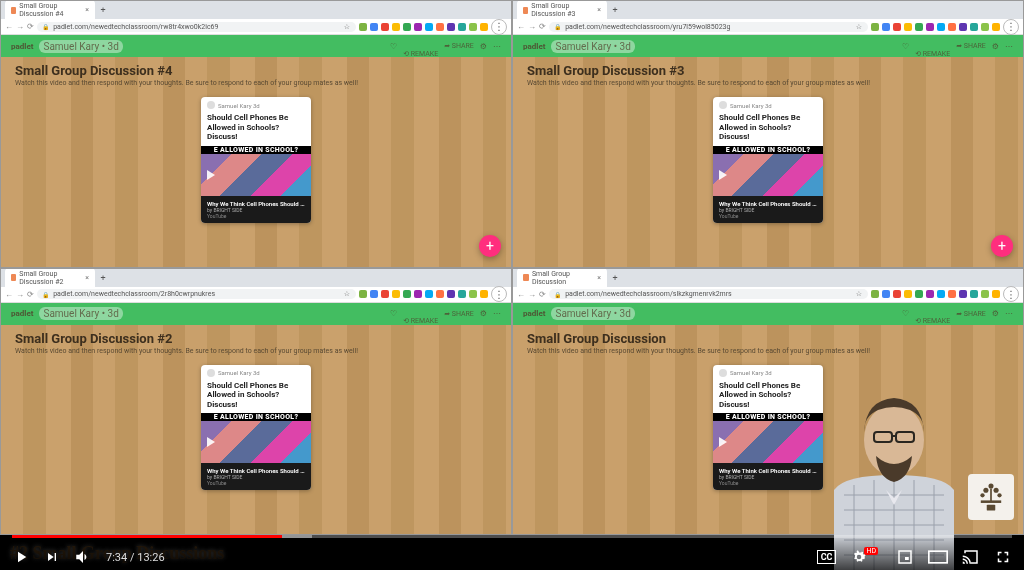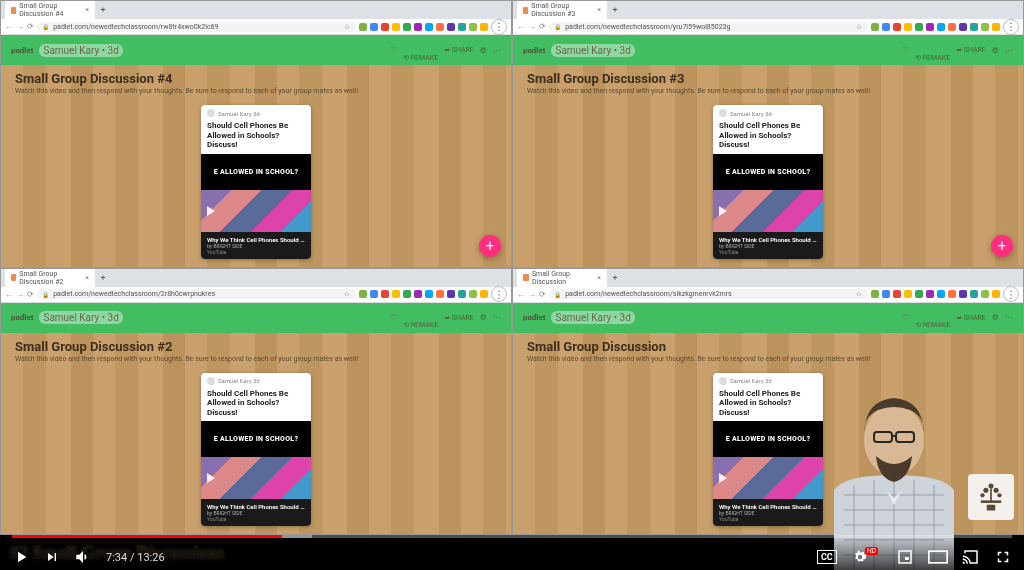--- a/index.html
+++ b/index.html
@@ -14,38 +14,38 @@
   .tab .x { font-size: 7px; color: #777; }
   .newtab { width: 12px; height: 12px; border-radius: 50%; display: flex; align-items: center; justify-content: center; font-size: 9px; color: #555; }
 
   .url-bar-row { height: 16px; background: #fff; display: flex; align-items: center; padding: 0 4px; gap: 3px; border-bottom: 1px solid #ddd; }
   .nav-ico { font-size: 8px; color: #888; }
   .url-pill { flex: 1; background: #f1f3f4; border-radius: 8px; padding: 1px 6px; font-size: 7px; color: #555; display: flex; align-items: center; gap: 3px; }
   .url-pill .lock { font-size: 6px; }
   .ext-icons { display: flex; gap: 3px; }
   .ext-icons span { width: 8px; height: 8px; border-radius: 2px; display: block; }
 
-  .padlet-hdr { height: 30px; display: flex; align-items: center; padding: 0 10px; gap: 6px; background: rgba(255,255,255,0.05); }
+  .padlet-hdr { height: 22px; display: flex; align-items: center; padding: 0 10px; gap: 6px; background: rgba(255,255,255,0.05); }
   .logo { font-size: 8px; font-weight: bold; color: rgba(80,60,40,.8); }
   .author-chip { font-size: 10px; color: rgba(80,60,40,.7); background: rgba(255,255,255,.4); padding: 1px 4px; border-radius: 6px; }
   .hdr-spacer { flex: 1; }
   .hdr-ico { font-size: 8px; color: rgba(80,60,40,.7); }
   .remake { font-size: 7px; color: rgba(80,60,40,.7); margin-top: 15px; }
   .share { font-size: 7px; color: rgba(80,60,40,.7); }
 
   .wood { flex: 1; background: repeating-linear-gradient(90deg, #c9a06b 0 22px, #be965f 22px 45px, #caa16c 45px 70px, #bc935d 70px 92px), linear-gradient(#c9a06b,#c9a06b); position: relative; padding: 6px 14px; }
   .title { font-size: 13px; font-weight: 700; color: #3d2f1e; }
   .subtitle { font-size: 7px; color: #5a4a33; margin-top: 1px; }
 
   .card { position: absolute; left: 200px; top: 40px; width: 110px; background: #fff; border-radius: 4px; box-shadow: 0 1px 4px rgba(0,0,0,.3); overflow: hidden; }
   .card-h { padding: 4px 6px; display:flex; align-items:center; gap:3px; }
   .card-ava { width:8px; height:8px; border-radius:50%; background:#ddd; }
   .card-auth { font-size: 6px; color:#888; }
   .card-title { padding: 0 6px 4px; font-size: 8px; font-weight:700; color:#222; line-height:1.2; }
-  .card-banner { background:#000; color:#fff; font-size:7px; font-weight:800; text-align:center; padding:14px 0; letter-spacing:.3px; }
+  .card-banner { background:#000; color:#fff; font-size:7px; font-weight:800; text-align:center; padding:0 0; letter-spacing:.3px; }
   .card-img { height: 42px; background: linear-gradient(135deg,#8a6fb0 0 20%, #d88 20% 40%, #5a6b9a 40% 60%, #d4a 60% 80%, #49c 80% 100%); position:relative; }
   .play { position:absolute; left:6px; top:50%; transform:translateY(-50%); width:0; height:0; border-left:8px solid rgba(255,255,255,.9); border-top:5px solid transparent; border-bottom:5px solid transparent; }
   .card-foot { background:#1a1a1a; color:#fff; padding:4px 6px; }
   .card-foot .l1 { font-size:6px; font-weight:600; white-space:nowrap; overflow:hidden; text-overflow:ellipsis; }
   .card-foot .l2 { font-size:5px; color:#aaa; }
   .card-foot .l3 { font-size:5px; color:#888; }
 
   .fab { position:absolute; right:10px; bottom:10px; width:22px; height:22px; border-radius:50%; background:#ff2e7e; color:#fff; font-size:14px; display:flex; align-items:center; justify-content:center; box-shadow:0 2px 6px rgba(0,0,0,.3); }
 
   
@@ -398,21 +398,21 @@
     <span class="yt-ico">
       <svg width="18" height="18" viewBox="0 0 24 24" fill="#fff">
           <path d="M3 9v6h4l5 5V4L7 9H3zm13.5 3c0-1.8-1-3.3-2.5-4v8c1.5-.7 2.5-2.2 2.5-4z"></path>
         </svg>
     </span>
     <span class="yt-time">
       <span>7:34</span> / <span>13:26</span>
     </span>
     <span class="yt-spacer"></span>
     <span class="yt-ico" style="border:1px solid #fff; padding:1px 3px; font-size:9px; font-weight:bold;">CC</span>
-    <span class="yt-ico" style="position:relative;font-style:italic;">
+    <span class="yt-ico" style="position:relative;">
       <svg width="18" height="18" viewBox="0 0 24 24" fill="#fff">
           <path d="M19.4 13l.6-1-.6-1 1.5-1.2-1-1.7-1.9.4-.8-.8.4-1.9-1.7-1-1.2 1.5-1-.6-1 .6L10.5 3l-1.7 1 .4 1.9-.8.8-1.9-.4-1 1.7L7 10.2l-.6 1 .6 1-1.5 1.2 1 1.7 1.9-.4.8.8-.4 1.9 1.7 1 1.2-1.5 1 .6 1-.6 1.2 1.5 1.7-1-.4-1.9.8-.8 1.9.4 1-1.7L19.4 13zM12 15a3 3 0 110-6 3 3 0 010 6z"></path>
         </svg>
       <span class="hd">HD</span>
     </span>
     <span class="yt-ico">
       <svg width="18" height="18" viewBox="0 0 24 24" fill="#fff">
           <path d="M21 3H3v18h18V3zm-2 16H5V5h14v14zm-7-3h5v-4h-5v4z"></path>
         </svg>
     </span>

